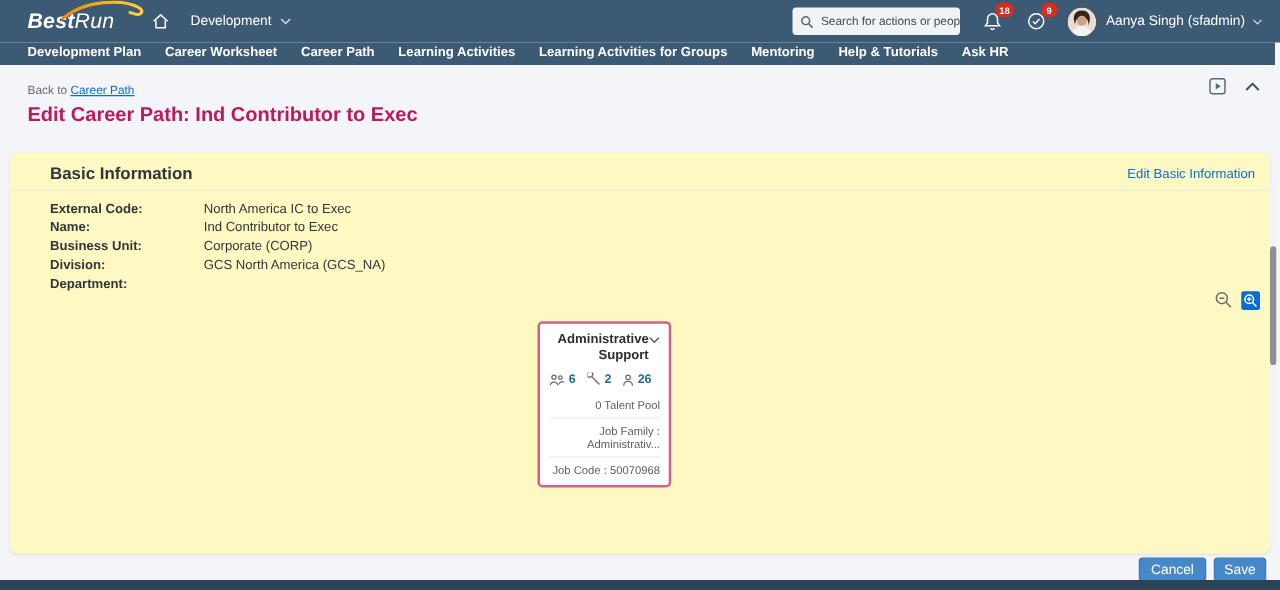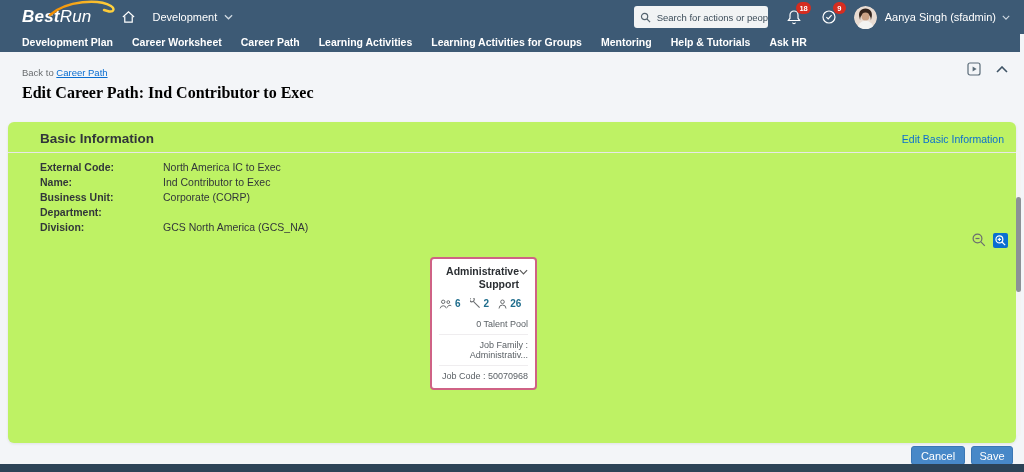--- a/index.html
+++ b/index.html
@@ -40,28 +40,28 @@
   .navbar { position:absolute; top:34px; left:0; width:1020px; height:18px;
             background:#3d5a75; display:flex; align-items:center; gap:19px;
             padding:0 0 2px 22px; }
   .nav-tab { color:#fff; font-size:10.5px; font-weight:700; cursor:pointer;
              white-space:nowrap; }
 
   
   .breadcrumb { position:absolute; left:22px; top:67px; font-size:9.5px; color:#6a6d70; }
   .breadcrumb a { color:#0a6ed1; text-decoration:underline; cursor:pointer; }
   .page-title { position:absolute; left:22px; top:84px; font-size:16px;
-                font-weight:700; color:#000000;font-family:Liberation Serif, serif; }
+                font-weight:700; color:#be185d; }
   .top-actions { position:absolute; right:16px; top:62px; display:flex;
                  align-items:center; gap:15px; }
   .top-actions > * { cursor:pointer; display:flex; }
 
   
   .panel { position:absolute; left:8px; top:122px; width:1008px; height:321px;
-           background:#bef264; border-radius:6px; box-shadow:0 1px 3px rgba(0,0,0,.08); }
+           background:#fef9c3; border-radius:6px; box-shadow:0 1px 3px rgba(0,0,0,.08); }
   .panel-head { display:flex; justify-content:space-between; align-items:center;
                 padding:9px 12px 6px 32px; border-bottom:1px solid #e8e8e8; }
   .panel-title { font-size:13.5px; font-weight:700; color:#32363a; }
   .edit-link { font-size:10.5px; color:#0a6ed1; cursor:pointer; }
   .fields { padding:6px 0 0 32px; }
   .frow { display:flex; height:15px; align-items:center; }
   .flabel { width:123px; font-size:10.5px; font-weight:700; color:#32363a; }
   .fvalue { font-size:10.5px; color:#32363a; }
 
   
@@ -215,26 +215,26 @@
       </div>
       <div class="frow">
         <span class="flabel">Name:</span>
         <span class="fvalue">Ind Contributor to Exec</span>
       </div>
       <div class="frow">
         <span class="flabel">Business Unit:</span>
         <span class="fvalue">Corporate (CORP)</span>
       </div>
       <div class="frow">
+        <span class="flabel">Division:</span>
+        <span class="fvalue">GCS North America (GCS_NA)</span>
+      </div>
+      <div class="frow">
         <span class="flabel">Department:</span>
         <span class="fvalue"></span>
-      </div>
-      <div class="frow">
-        <span class="flabel">Division:</span>
-        <span class="fvalue">GCS North America (GCS_NA)</span>
       </div>
     </div>
   </div>
 
   <div class="zoom-ctrls">
     <span class="zoom-out-btn">
       <svg width="16" height="16" viewBox="0 0 16 16" fill="none" stroke="#6a6d70" stroke-width="1.2">
         <circle cx="6.5" cy="6.5" r="4.4"></circle>
           <line x1="9.9" y1="9.9" x2="13.8" y2="13.8"></line>
         <line x1="4.5" y1="6.5" x2="8.5" y2="6.5"></line>

